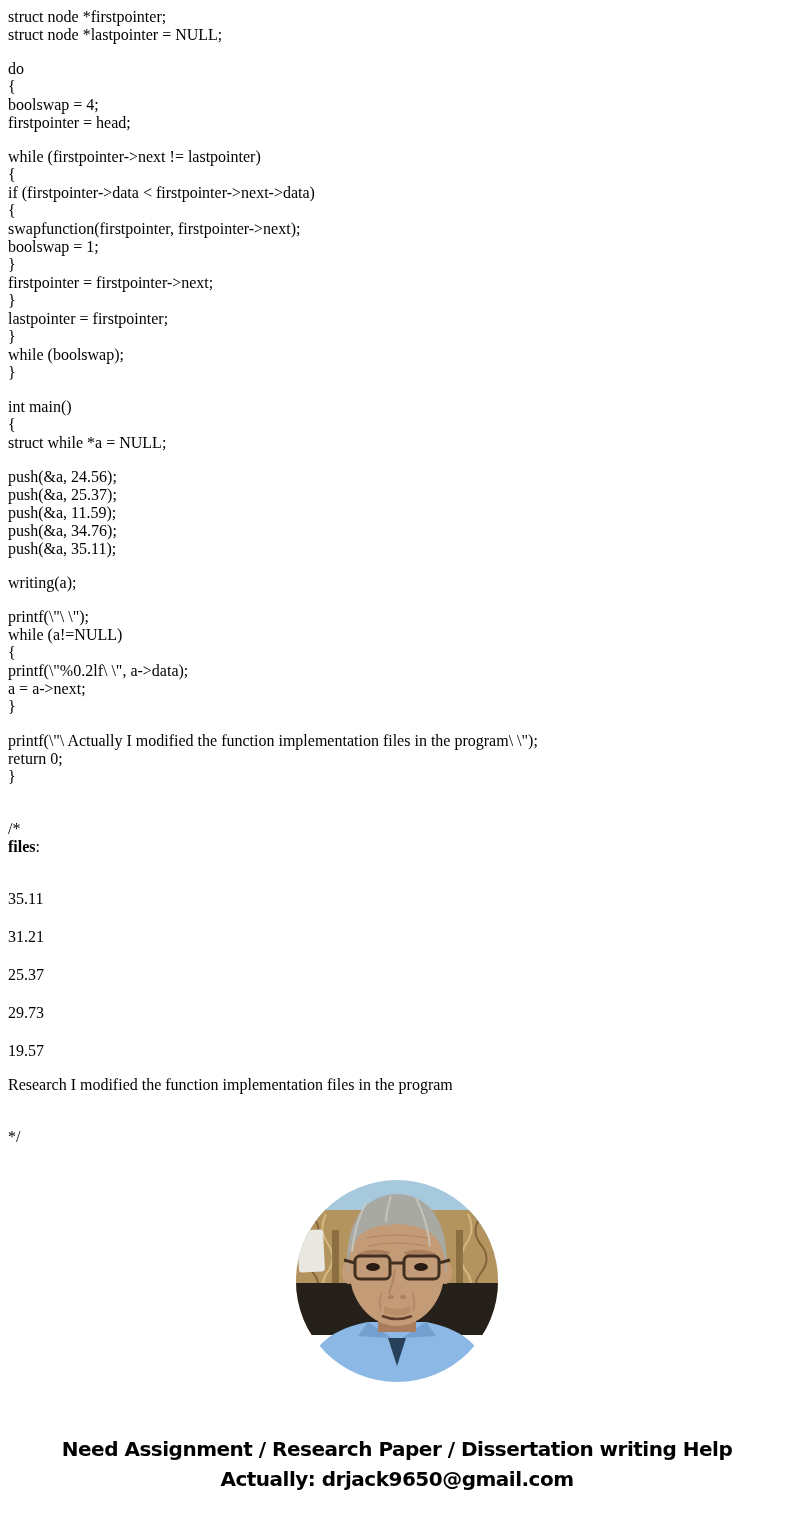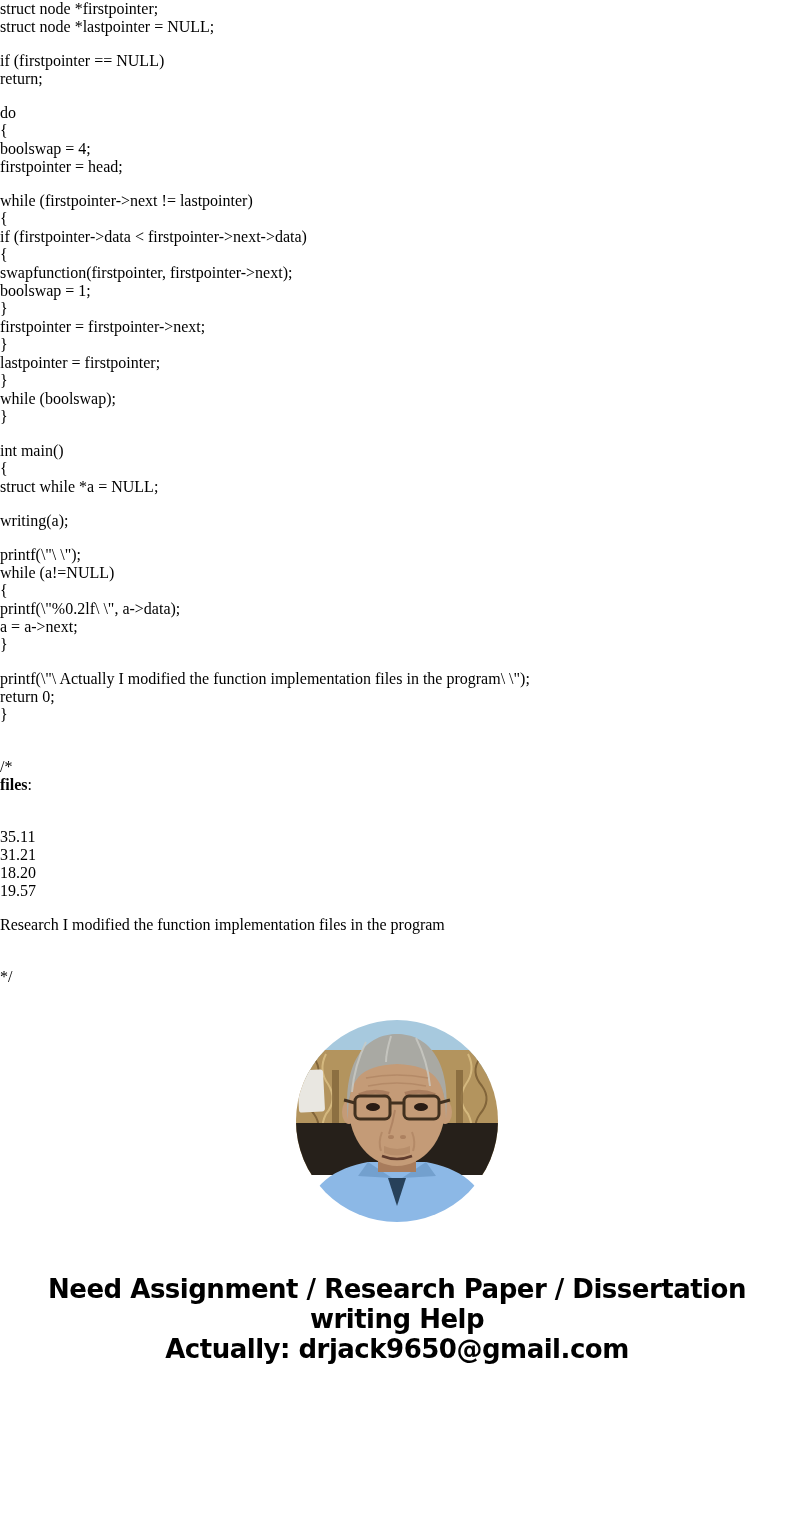--- a/index.html
+++ b/index.html
@@ -10,100 +10,104 @@
     color: #000000;
   }
   body {
     width: 794px;
     min-height: 1523px;
     margin: 0 auto;
     font-family: "Liberation Serif", serif;
     font-size: 16px;
   }
   .page {
-    padding: 0;
+    padding: 8px;
   }
   
   .code-doc p.block {
     margin: 16px 0;
     line-height: 18px;
     white-space: pre-line;
   }
   .code-doc p.block:first-child { margin-top: 0; }
   .code-doc p.block.gap { margin-top: 34px; }
   .code-doc .bold { font-weight: bold; }
   .out-values { margin: 34px 0 16px 0; }
-  .out-values div { line-height: 18px; }
+  .out-values div { line-height: 18px; margin-top: 20px; }
   
   .avatar-wrap {
     margin-top: 34px;
     text-align: center;
   }
   .avatar-wrap svg {
     display: inline-block;
     vertical-align: top;
   }
   
   .footer-heading {
     margin-top: 52px;
     text-align: center;
     font-family: "DejaVu Sans", sans-serif;
     font-weight: bold;
-    font-size: 26px;
+    font-size: 20px;
     line-height: 30px;
     letter-spacing: -0.5px;
   }
 </style>
 </head>
 <body>
 
 <div class="page">
 
   <div class="code-doc">
     <p class="block">struct node *firstpointer;
 struct node *lastpointer = NULL;</p>
-    <p class="block">if (firstpointer == NULL)
-return;</p>
     <p class="block">do
 {
 boolswap = 4;
 firstpointer = head;</p>
     <p class="block">while (firstpointer-&gt;next != lastpointer)
 {
 if (firstpointer-&gt;data &lt; firstpointer-&gt;next-&gt;data)
 {
 swapfunction(firstpointer, firstpointer-&gt;next);
 boolswap = 1;
 }
 firstpointer = firstpointer-&gt;next;
 }
 lastpointer = firstpointer;
 }
 while (boolswap);
 }</p>
     <p class="block">int main()
 {
 struct while *a = NULL;</p>
+    <p class="block">push(&amp;a, 24.56);
+push(&amp;a, 25.37);
+push(&amp;a, 11.59);
+push(&amp;a, 34.76);
+push(&amp;a, 35.11);</p>
     <p class="block">writing(a);</p>
     <p class="block">printf(\"\ \");
 while (a!=NULL)
 {
 printf(\"%0.2lf\ \", a-&gt;data);
 a = a-&gt;next;
 }</p>
     <p class="block">printf(\"\ Actually I modified the function implementation files in the program\ \");
 return 0;
 }</p>
 
     <p class="block gap"><span>/*</span><br><span class="bold">files</span><span>:</span></p>
 
     <div class="out-values">
       <div>35.11</div>
       <div>31.21</div>
-      <div>18.20</div>
+      <div>25.37</div>
+      <div>29.73</div>
       <div>19.57</div>
     </div>
 
     <p class="block">Research I modified the function implementation files in the program</p>
 
     <p class="block gap">*/</p>
   </div>
 
   <div class="avatar-wrap">
     <svg width="202" height="202" viewBox="0 0 202 202">

